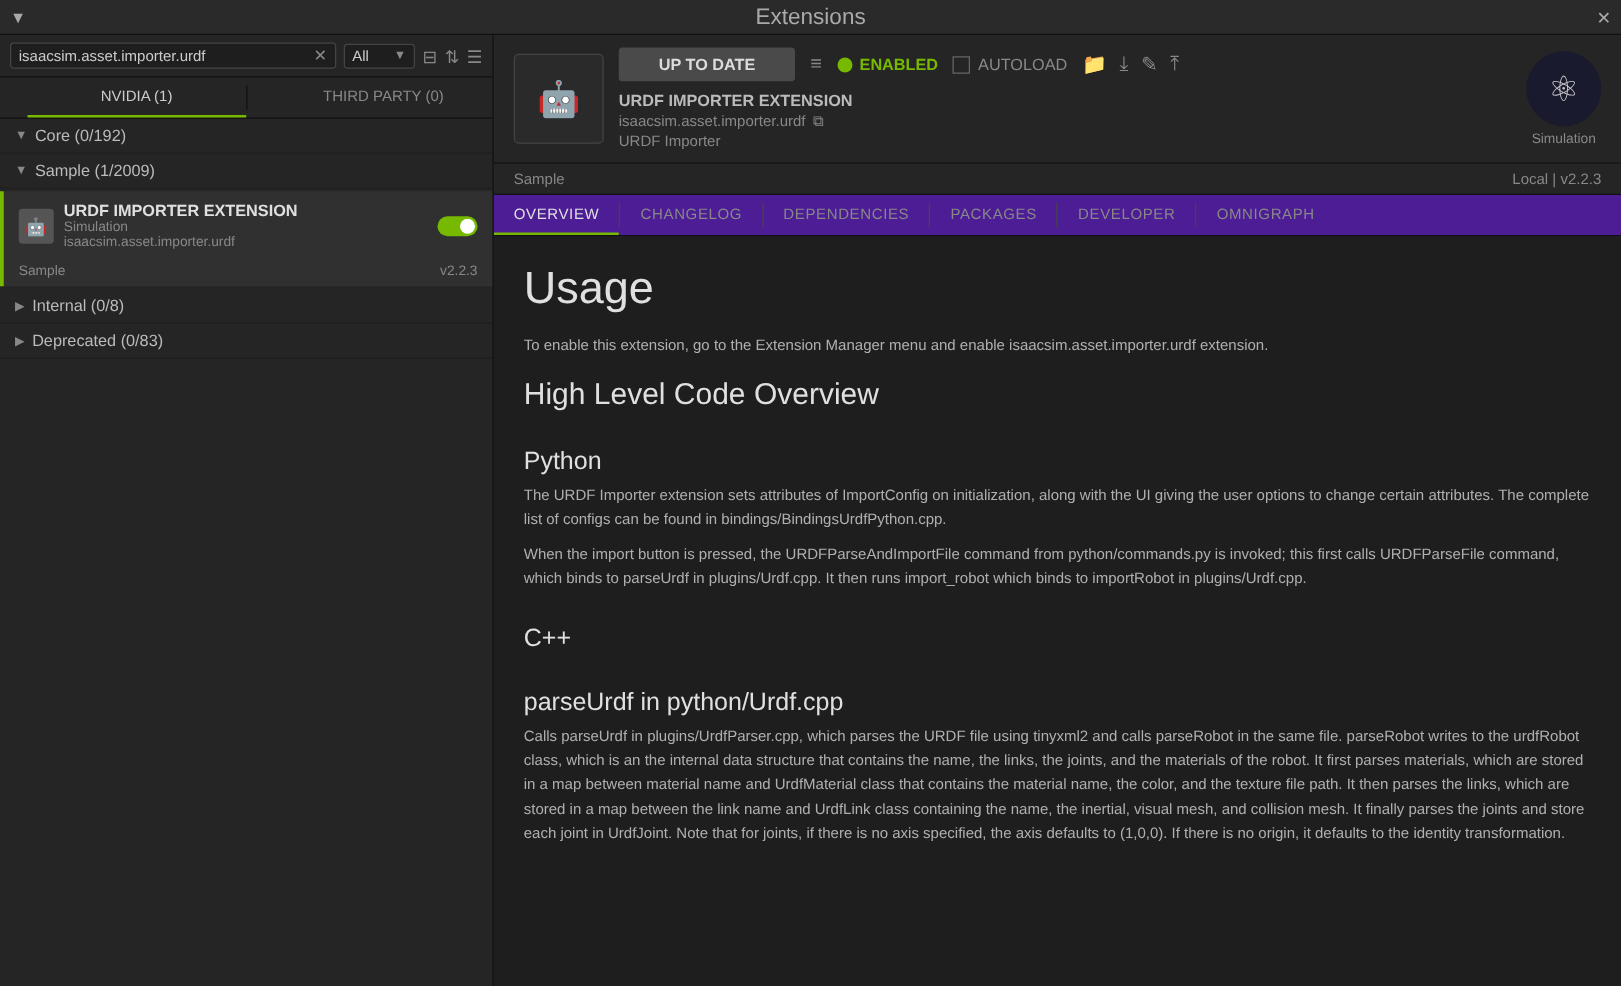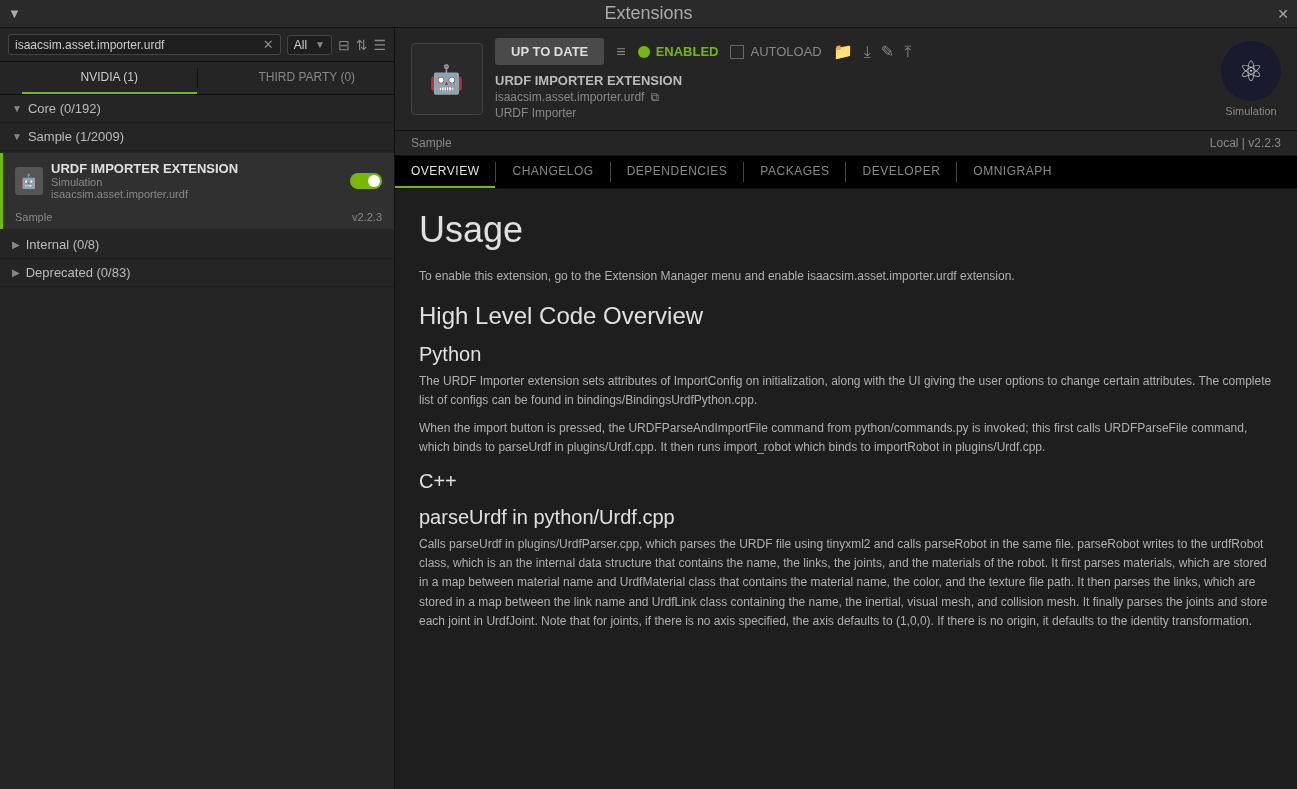--- a/index.html
+++ b/index.html
@@ -88,21 +88,21 @@
       cursor: pointer;
       font-size: 13px;
     }
     .dropdown-wrap {
       display: flex;
       align-items: center;
       background: #1e1e1e;
       border: 1px solid #444;
       border-radius: 3px;
       padding: 2px 6px;
-      gap: 8px;
+      gap: 20px;
       cursor: pointer;
     }
     .dropdown-text { color: #ccc; font-size: 12px; }
     .dropdown-arrow { color: #888; font-size: 10px; }
     .toolbar-icons {
       display: flex;
       gap: 6px;
       align-items: center;
     }
     .toolbar-icon {
@@ -249,21 +249,21 @@
     .ext-header-controls {
       display: flex;
       align-items: center;
       gap: 12px;
       margin-bottom: 8px;
     }
     .btn-up-to-date {
       background: #4a4a4a;
       color: #ddd;
       border: none;
-      padding: 6px 16px;
+      padding: 6px 32px;
       border-radius: 3px;
       font-size: 13px;
       font-weight: 600;
       cursor: pointer;
     }
     .hamburger-btn {
       color: #888;
       font-size: 16px;
       cursor: pointer;
     }
@@ -351,21 +351,21 @@
       font-size: 12px;
     }
     .path-label { color: #888; }
     .path-version { color: #888; }
 
     
     .tab-bar {
       display: flex;
       align-items: center;
       border-bottom: 1px solid #111;
-      background: #000000;
+      background: #4c1d95;
     }
     .tab-item {
       padding: 8px 16px;
       font-size: 12px;
       color: #888;
       cursor: pointer;
       border-bottom: 2px solid transparent;
       text-transform: uppercase;
       letter-spacing: 0.5px;
     }
@@ -401,21 +401,21 @@
       color: #e0e0e0;
       font-weight: 400;
       margin-bottom: 8px;
       margin-top: 16px;
     }
     .content-h3 {
       font-size: 20px;
       color: #e0e0e0;
       font-weight: 400;
       margin-bottom: 6px;
-      margin-top: 13px;
+      margin-top: 28px;
     }
     .content-p {
       color: #b0b0b0;
       line-height: 1.6;
       margin-bottom: 8px;
       font-size: 12px;
     }
   </style>
 </head>
 <body>

